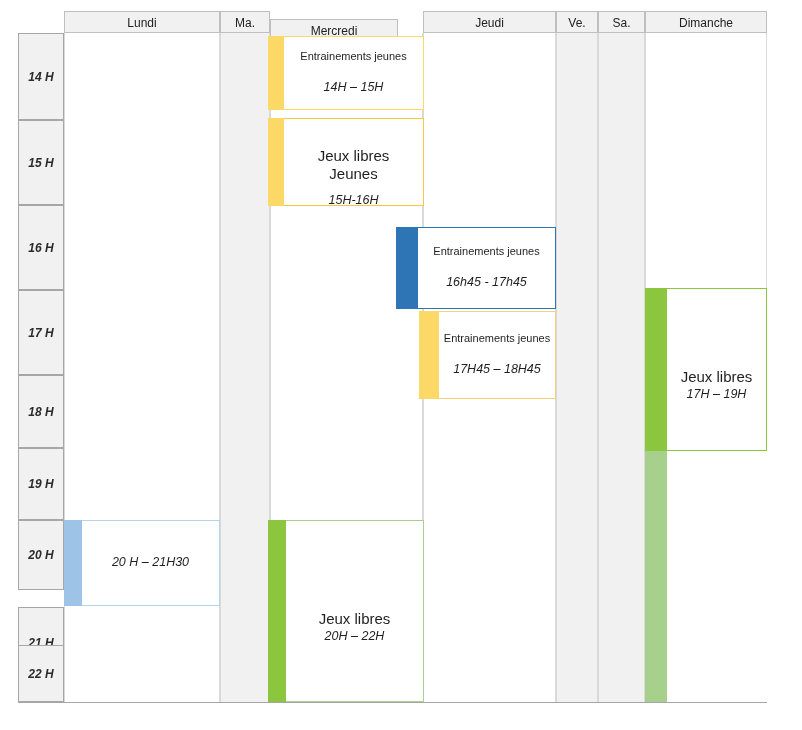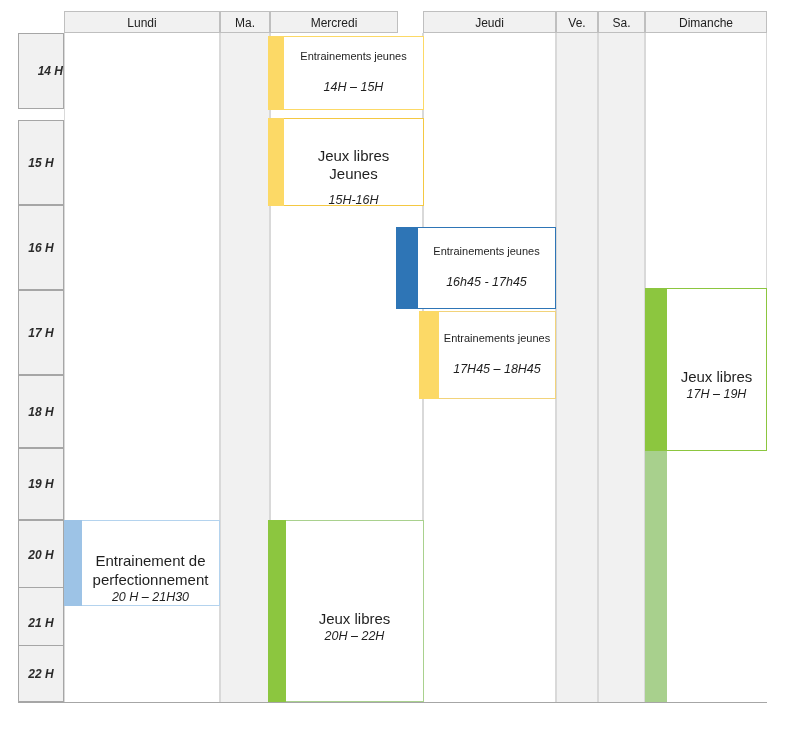--- a/index.html
+++ b/index.html
@@ -140,55 +140,55 @@
       <div class="day-body" style="left: 64px; width: 156px; height: 669px;"></div>
       <div class="day-body" style="left: 220px; width: 50px; height: 669px;"></div>
       <div class="day-body" style="left: 270px; width: 153px; height: 669px;"></div>
       <div class="day-body" style="left: 423px; width: 133px; height: 669px;"></div>
       <div class="day-body" style="left: 556px; width: 42px; height: 669px;"></div>
       <div class="day-body" style="left: 598px; width: 47px; height: 669px;"></div>
       <div class="day-body" style="left: 645px; width: 122px; height: 669px;"></div>
     </div>
 
   <div id="hour-column">
-      <div class="hour-cell" style="top: 33px; height: 76px; justify-content: flex-end;">
+      <div class="hour-cell" style="top: 33px; height: 87px;">
         <span>14 H</span>
       </div>
       <div class="hour-cell" style="top: 120px; height: 85px;">
         <span>15 H</span>
       </div>
       <div class="hour-cell" style="top: 205px; height: 85px;">
         <span>16 H</span>
       </div>
       <div class="hour-cell" style="top: 290px; height: 85px;">
         <span>17 H</span>
       </div>
       <div class="hour-cell" style="top: 375px; height: 73px;">
         <span>18 H</span>
       </div>
       <div class="hour-cell" style="top: 448px; height: 72px;">
         <span>19 H</span>
       </div>
       <div class="hour-cell" style="top: 520px; height: 70px;">
         <span>20 H</span>
       </div>
-      <div class="hour-cell" style="top: 587px; height: 71px;">
+      <div class="hour-cell" style="top: 607px; height: 71px;">
         <span>21 H</span>
       </div>
       <div class="hour-cell" style="top: 645px; height: 57px;">
         <span>22 H</span>
       </div>
     </div>
 
   <div class="grid-bottom-rule" style="top:702px;"></div>
 
   <div id="day-headers">
       <div class="day-header" style="left: 64px; width: 156px;"><span>Lundi</span></div>
       <div class="day-header" style="left: 220px; width: 50px;"><span>Ma.</span></div>
-      <div class="day-header" style="left: 270px; width: 128px;"><span>Mercredi</span></div>
+      <div class="day-header" style="left: 270px; width: 128px; margin-top: 8px;"><span>Mercredi</span></div>
       <div class="day-header" style="left: 423px; width: 133px;"><span>Jeudi</span></div>
       <div class="day-header" style="left: 556px; width: 42px;"><span>Ve.</span></div>
       <div class="day-header" style="left: 598px; width: 47px;"><span>Sa.</span></div>
       <div class="day-header" style="left: 645px; width: 122px;"><span>Dimanche</span></div>
     </div>
 
   <div id="events-layer">
       <div class="event layout-spread" style="left: 268px; top: 36px; width: 156px; height: 74px;">
         <div class="event-bar" style="width: 16px; background: rgb(252, 217, 102);"></div>
         <div class="event-body" style="border-top: 1px solid rgb(252, 217, 102); border-right: 1px solid rgb(252, 217, 102); border-bottom: 1px solid rgb(252, 217, 102); border-left: none; border-image: initial;">
@@ -226,24 +226,20 @@
           <div class="event-title title-lg">Jeux libres</div>
           <div class="event-time">17H – 19H</div>
         </div>
       </div>
       <div class="event layout-tight" style="left: 645px; top: 451px; width: 122px; height: 251px;">
         <div class="event-bar" style="width: 22px; background: rgb(168, 208, 141);"></div>
       </div>
       <div class="event layout-tight" style="left: 64px; top: 520px; width: 156px; height: 86px;">
         <div class="event-bar" style="width: 18px; background: rgb(157, 195, 230);"></div>
         <div class="event-body" style="border-top: 1px solid rgb(180, 211, 238); border-right: 1px solid rgb(180, 211, 238); border-bottom: 1px solid rgb(180, 211, 238); border-left: none; border-image: initial;">
-          <div class="event-title title-lg">
-            <div>Entrainement de</div>
-            <div>perfectionnement</div>
-          </div>
           <div class="event-time">20 H – 21H30</div>
         </div>
       </div>
       <div class="event layout-tight" style="left: 268px; top: 520px; width: 156px; height: 182px;">
         <div class="event-bar" style="width: 18px; background: rgb(140, 198, 63);"></div>
         <div class="event-body" style="border-top: 1px solid rgb(169, 209, 142); border-right: 1px solid rgb(169, 209, 142); border-bottom: 1px solid rgb(169, 209, 142); border-left: none; border-image: initial;">
           <div class="event-title title-lg">Jeux libres</div>
           <div class="event-time">20H – 22H</div>
         </div>
       </div>

